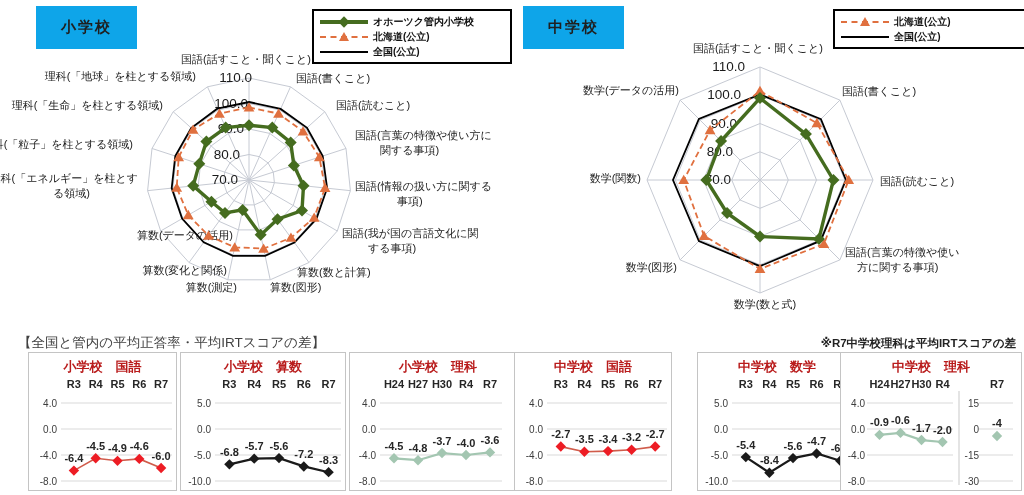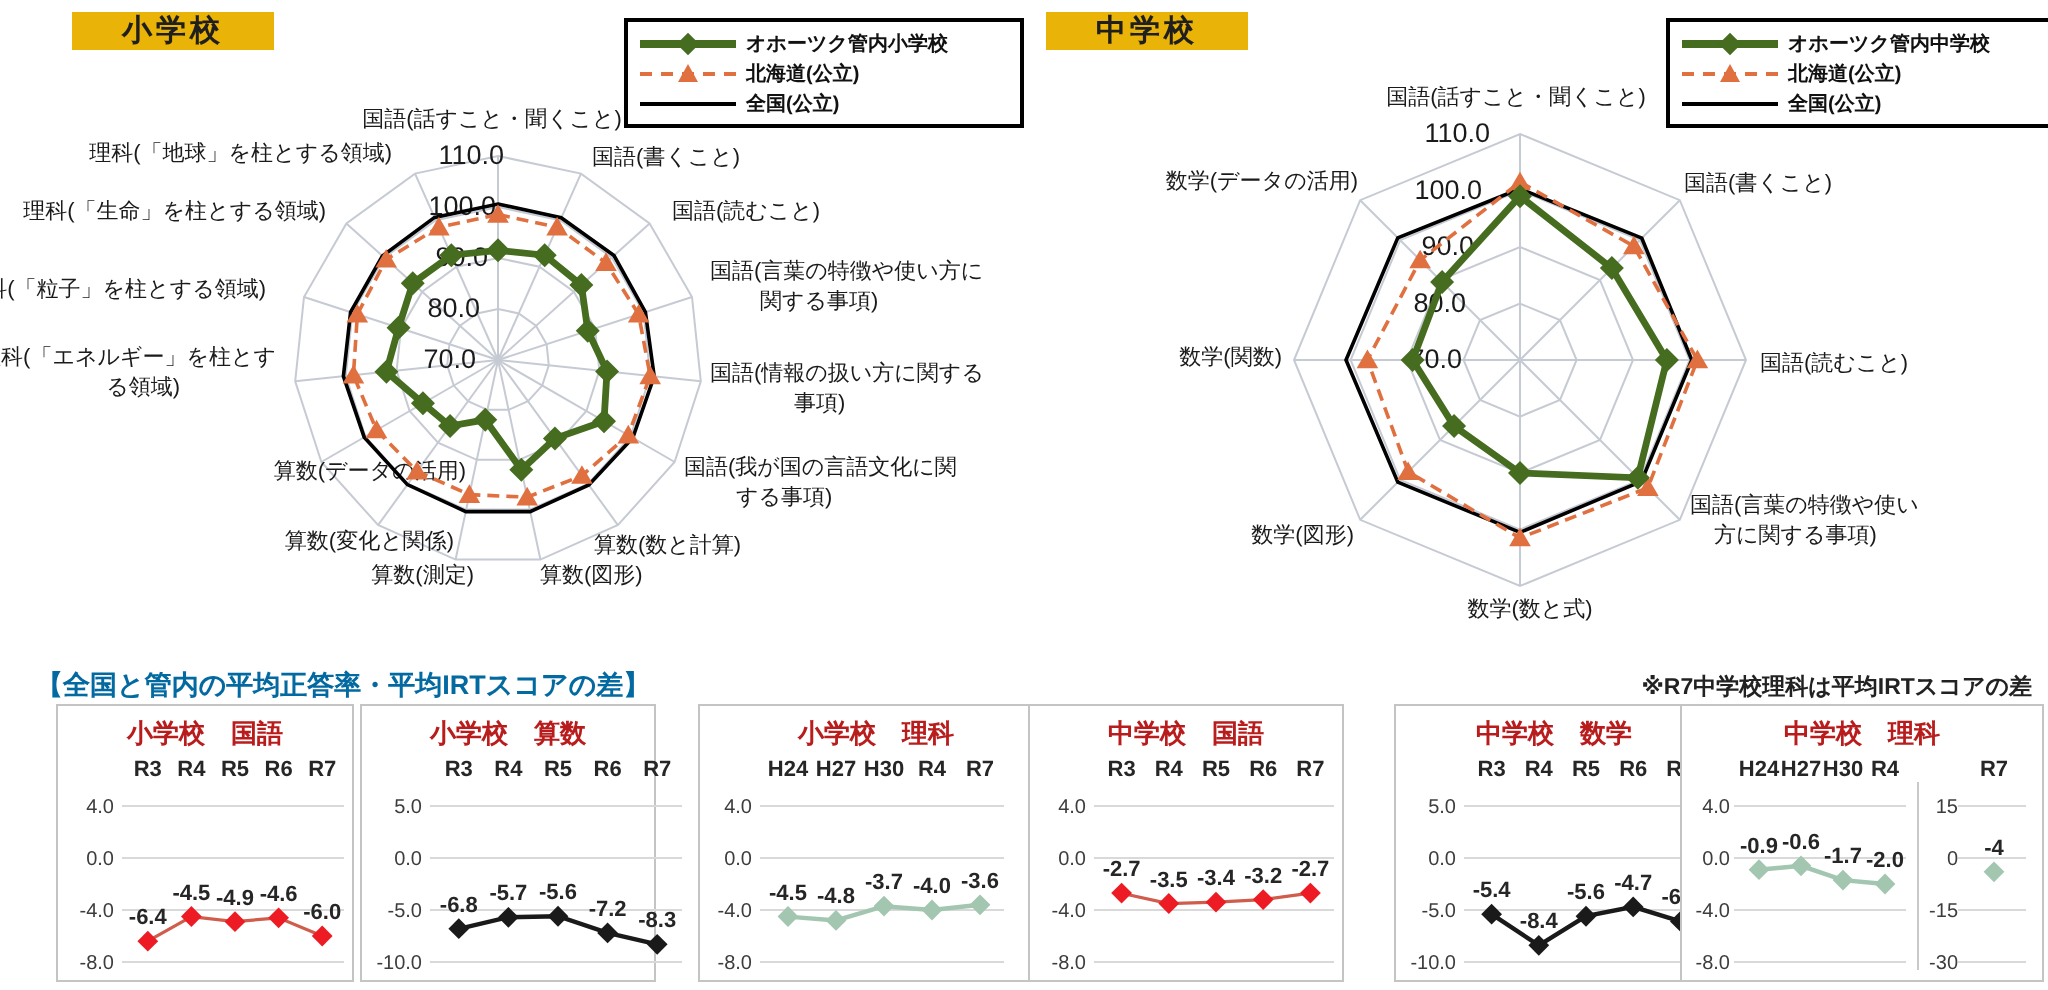--- a/index.html
+++ b/index.html
@@ -1,41 +1,41 @@
 <!DOCTYPE html>
 <html><head>
 <meta charset="utf-8">
 <style>
   html,body{margin:0;padding:0;background:#fff;}
   .page{position:relative;width:1024px;height:495px;background:#fff;overflow:hidden;
         font-family:"Liberation Sans","DejaVu Sans",sans-serif;color:#1a1a1a;}
   .radar-panel{position:absolute;top:0;width:512px;height:332px;}
   .radar-panel.left{left:0;} .radar-panel.right{left:512px;}
-  .tag{position:absolute;top:6px;background:#eab308;color:#1f1f1f;font-weight:700;
-       font-size:15px;padding:0 25px;letter-spacing:2px;}
+  .tag{position:absolute;top:6px;background:#0ea5e9;color:#1f1f1f;font-weight:700;
+       font-size:15px;padding:12px 25px;letter-spacing:2px;}
   .radar-panel.left .tag{left:36px;} .radar-panel.right .tag{left:11px;}
   .legend{position:absolute;top:9px;background:#fff;border:2px solid #000;
           padding:3px 6px 3px 6px;width:184px;}
   .radar-panel.left .legend{left:312px;} .radar-panel.right .legend{left:321px;}
   .legend-row{display:flex;align-items:center;height:15px;}
   .legend-label{font-size:10px;font-weight:700;color:#111;white-space:nowrap;}
   .sym{position:relative;display:inline-block;width:48px;height:12px;margin-right:5px;flex:none;}
   .sym .ln{position:absolute;left:0;right:0;top:5px;}
   .sym-loc .ln{border-top:4px solid #456c1f;top:4px;}
   .sym-pref .ln{border-top:2px dashed #e0703f;}
   .sym-nat .ln{border-top:2px solid #000;}
   .mk{position:absolute;left:50%;top:50%;}
   .mk-diamond{width:8px;height:8px;background:#456c1f;transform:translate(-50%,-50%) rotate(45deg);}
   .mk-tri{width:0;height:0;border-left:5px solid transparent;border-right:5px solid transparent;
           border-bottom:9px solid #e0703f;transform:translate(-50%,-55%);}
   .radar-svg{position:absolute;left:0;top:0;}
-  .bottom-title{position:absolute;left:18px;top:334px;font-size:13.5px;font-weight:700;color:#0369a1;}
+  .bottom-title{position:absolute;left:18px;top:334px;font-size:13.5px;font-weight:400;color:#404040;}
   .bottom-note{position:absolute;right:8px;top:336px;font-size:11.5px;font-weight:700;color:#222;text-align:center;}
   .chart-box{position:absolute;top:352px;height:139px;background:#fff;border:1px solid #c4c4c4;box-sizing:border-box;}
-  .box1{left:28px;width:149px;} .box2{left:180px;width:148px;} .box3{left:349px;width:178px;}
+  .box1{left:28px;width:149px;} .box2{left:180px;width:166px;} .box3{left:349px;width:178px;}
   .box4{left:514px;width:158px;} .box5{left:677px;width:160px;margin-left:20px;} .box6{left:840px;width:182px;}
   .box-title{text-align:center;font-size:13px;font-weight:700;color:#b91c1c;padding-top:5px;height:17px;}
   .chart-box svg{display:block;}
   svg text{font-family:"Liberation Sans","DejaVu Sans",sans-serif;}
   .rscale{font-size:13.5px;fill:#1a1a1a;}
   .axlbl{font-size:11px;fill:#1a1a1a;}
 </style>
 </head>
 <body>
 
@@ -207,27 +207,20 @@
           <path d="M287.94426310759593,134.05573689240407 L293.94426310759593,128.05573689240407 L299.94426310759593,134.05573689240407 L293.94426310759593,140.05573689240407 Z" fill="#456c1f"></path>
           <path d="M315.45,180 L321.45,174 L327.45,180 L321.45,186 Z" fill="#456c1f"></path>
           <path d="M300.92851137713393,238.9285113771339 L306.92851137713393,232.9285113771339 L312.92851137713393,238.9285113771339 L306.92851137713393,244.9285113771339 Z" fill="#456c1f"></path>
           <path d="M242,236.5 L248,230.5 L254,236.5 L248,242.5 Z" fill="#456c1f"></path>
           <path d="M209.03998516194207,212.96001483805796 L215.03998516194207,206.96001483805796 L221.03998516194207,212.96001483805796 L215.03998516194207,218.96001483805796 Z" fill="#456c1f"></path>
           <path d="M188.325,180 L194.325,174 L200.325,180 L194.325,186 Z" fill="#456c1f"></path>
           <path d="M203.04725519138606,141.04725519138606 L209.04725519138606,135.04725519138606 L215.04725519138606,141.04725519138606 L209.04725519138606,147.04725519138606 Z" fill="#456c1f"></path>
         </g>
       </svg>
     <div class="legend">
-      <div class="legend-row">
-        <span class="sym sym-loc">
-            <i class="ln"></i>
-            <i class="mk mk-diamond"></i>
-          </span>
-        <span class="legend-label">オホーツク管内中学校</span>
-      </div>
       <div class="legend-row">
         <span class="sym sym-pref">
             <i class="ln"></i>
             <i class="mk mk-tri"></i>
           </span>
         <span class="legend-label">北海道(公立)</span>
       </div>
       <div class="legend-row">
         <span class="sym sym-nat">
             <i class="ln"></i>

